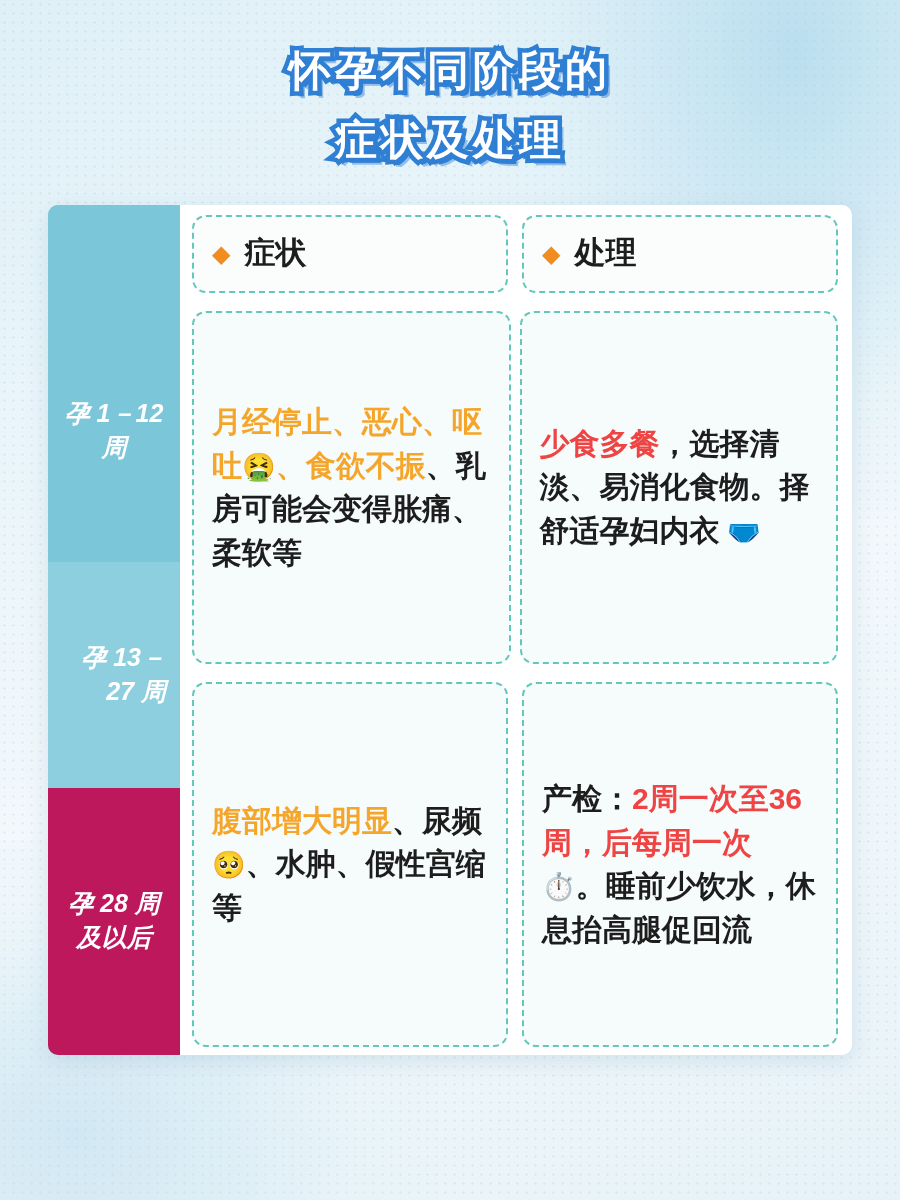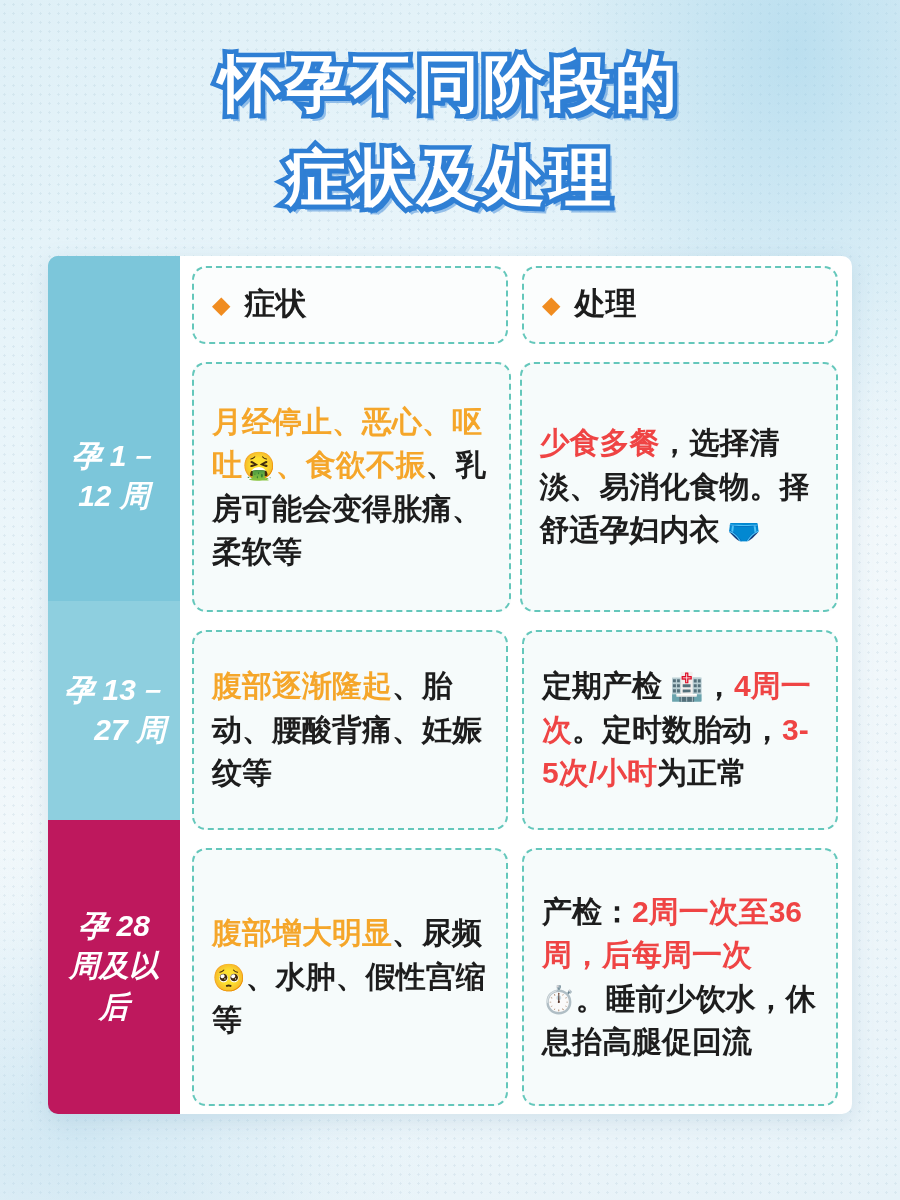--- a/index.html
+++ b/index.html
@@ -41,21 +41,21 @@
   
   .title-wrap {
     position: relative;
     padding-top: 44px;
     text-align: center;
     z-index: 3;
   }
   .title-line {
     font-family: "DejaVu Sans", sans-serif;
     font-weight: bold;
-    font-size: 62px;
+    font-size: 42px;
     letter-spacing: 4px;
     color: #ffffff;
     line-height: 1.28;
     display: block;
     -webkit-text-stroke: 9px #2f7fd4;
     paint-order: stroke fill;
     text-shadow:
        4px 5px 0 #2f7fd4,
        6px 7px 0 rgba(47,127,212,0.45);
   }
@@ -76,21 +76,21 @@
   .col-stage {
     width: 132px;
     flex: 0 0 132px;
     display: flex;
     flex-direction: column;
     background: #7ec5d8;
   }
   .stage-cell {
     color: #ffffff;
     font-weight: bold;
-    font-size: 30px;
+    font-size: 25px;
     line-height: 1.35;
     display: flex;
     align-items: center;
     justify-content: center;
     text-align: center;
     padding: 10px 14px;
     font-style: italic;
     box-sizing: border-box;
   }
   .stage-cell.head { background: #7cc6da; }
@@ -191,28 +191,20 @@
 
     <div class="row r1" style="flex:250 0 auto;gap:9px;">
       <div class="cell">
           <div class="txt"><span class="or">月经停止、恶心、呕吐</span><span class="emoji">🤮</span><span class="or">、食欲不振</span><span>、乳房可能会变得胀痛、柔软等</span></div>
         </div>
       <div class="cell">
           <div class="txt"><span class="pk">少食多餐</span><span>，选择清淡、易消化食物。择舒适孕妇内衣 </span><span class="emoji">🩲</span></div>
         </div>
     </div>
 
-    <div class="row r2" style="flex:200 0 auto;">
-      <div class="cell">
-          <div class="txt"><span class="or">腹部逐渐隆起</span><span>、胎动、腰酸背痛、妊娠纹等</span></div>
-        </div>
-      <div class="cell">
-          <div class="txt"><span>定期产检 </span><span class="emoji">🏥</span><span>，</span><span class="pk">4周一次</span><span>。定时数胎动，</span><span class="pk">3-5次/小时</span><span>为正常</span></div>
-        </div>
-    </div>
 
     <div class="row r3" style="flex:258 0 auto;">
       <div class="cell">
           <div class="txt"><span class="or">腹部增大明显</span><span>、尿频 </span><span class="emoji">🥺</span><span>、水肿、假性宫缩等</span></div>
         </div>
       <div class="cell">
           <div class="txt"><span>产检：</span><span class="pk">2周一次至36周，后每周一次</span><span class="emoji"> ⏱️</span><span>。睡前少饮水，休息抬高腿促回流</span></div>
         </div>
     </div>
 

